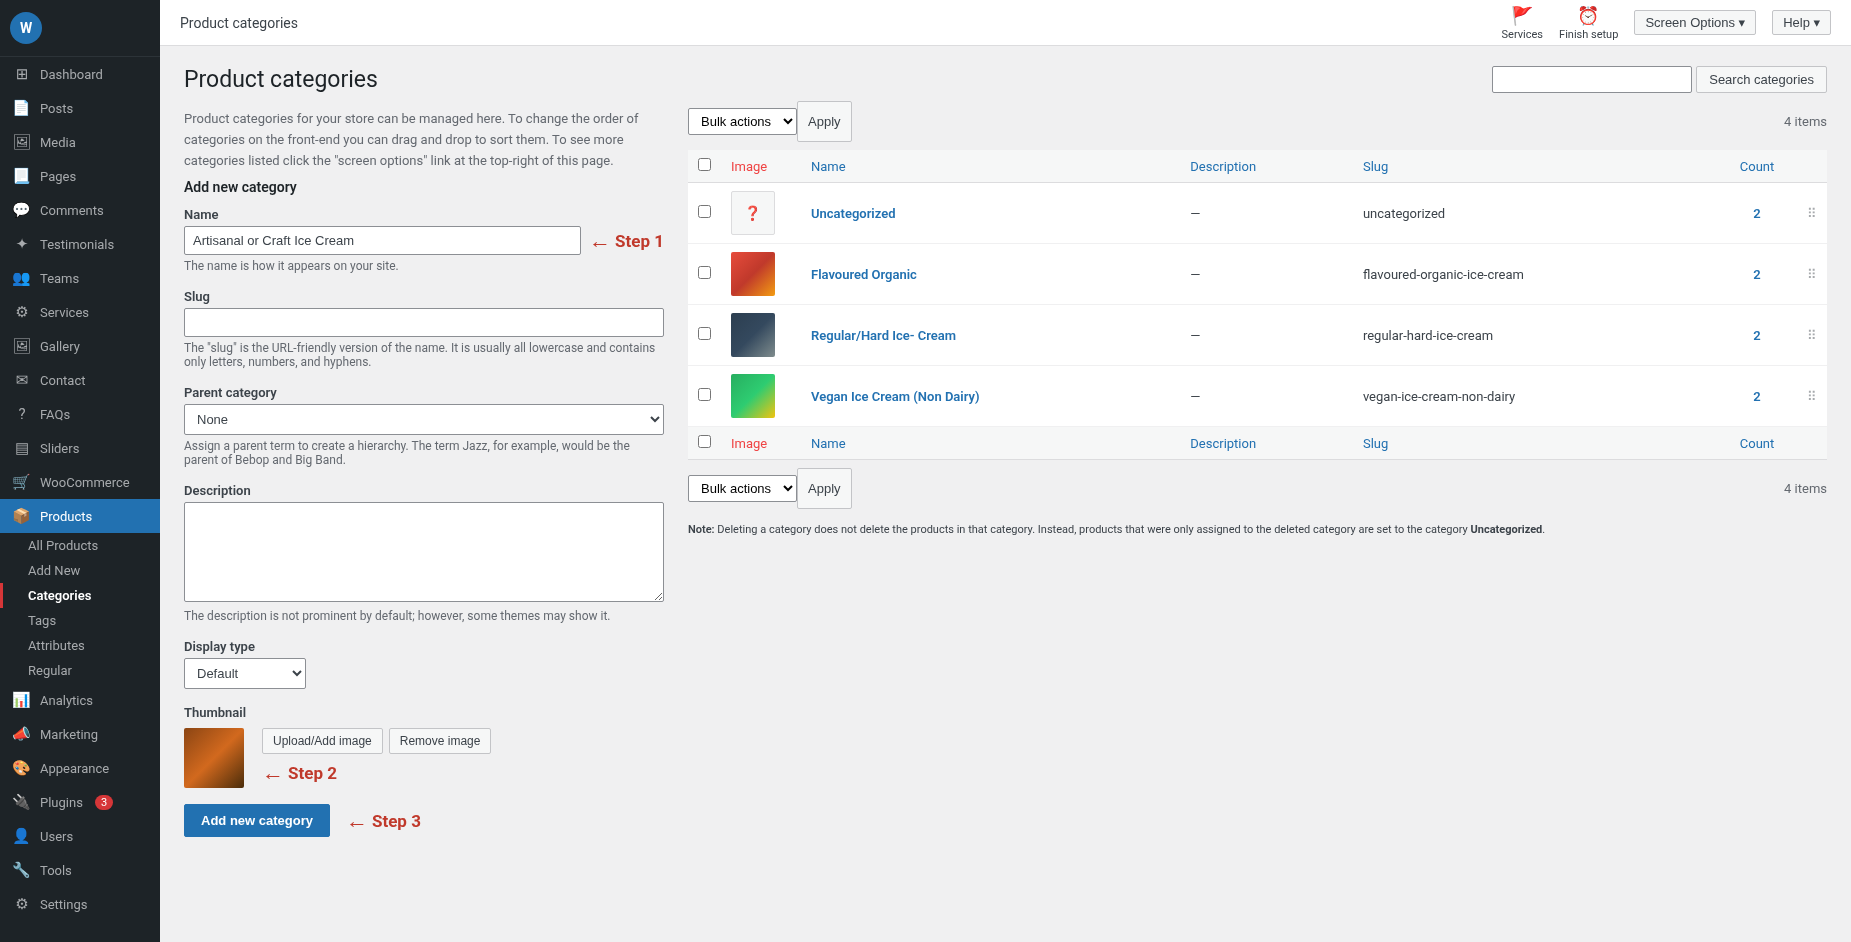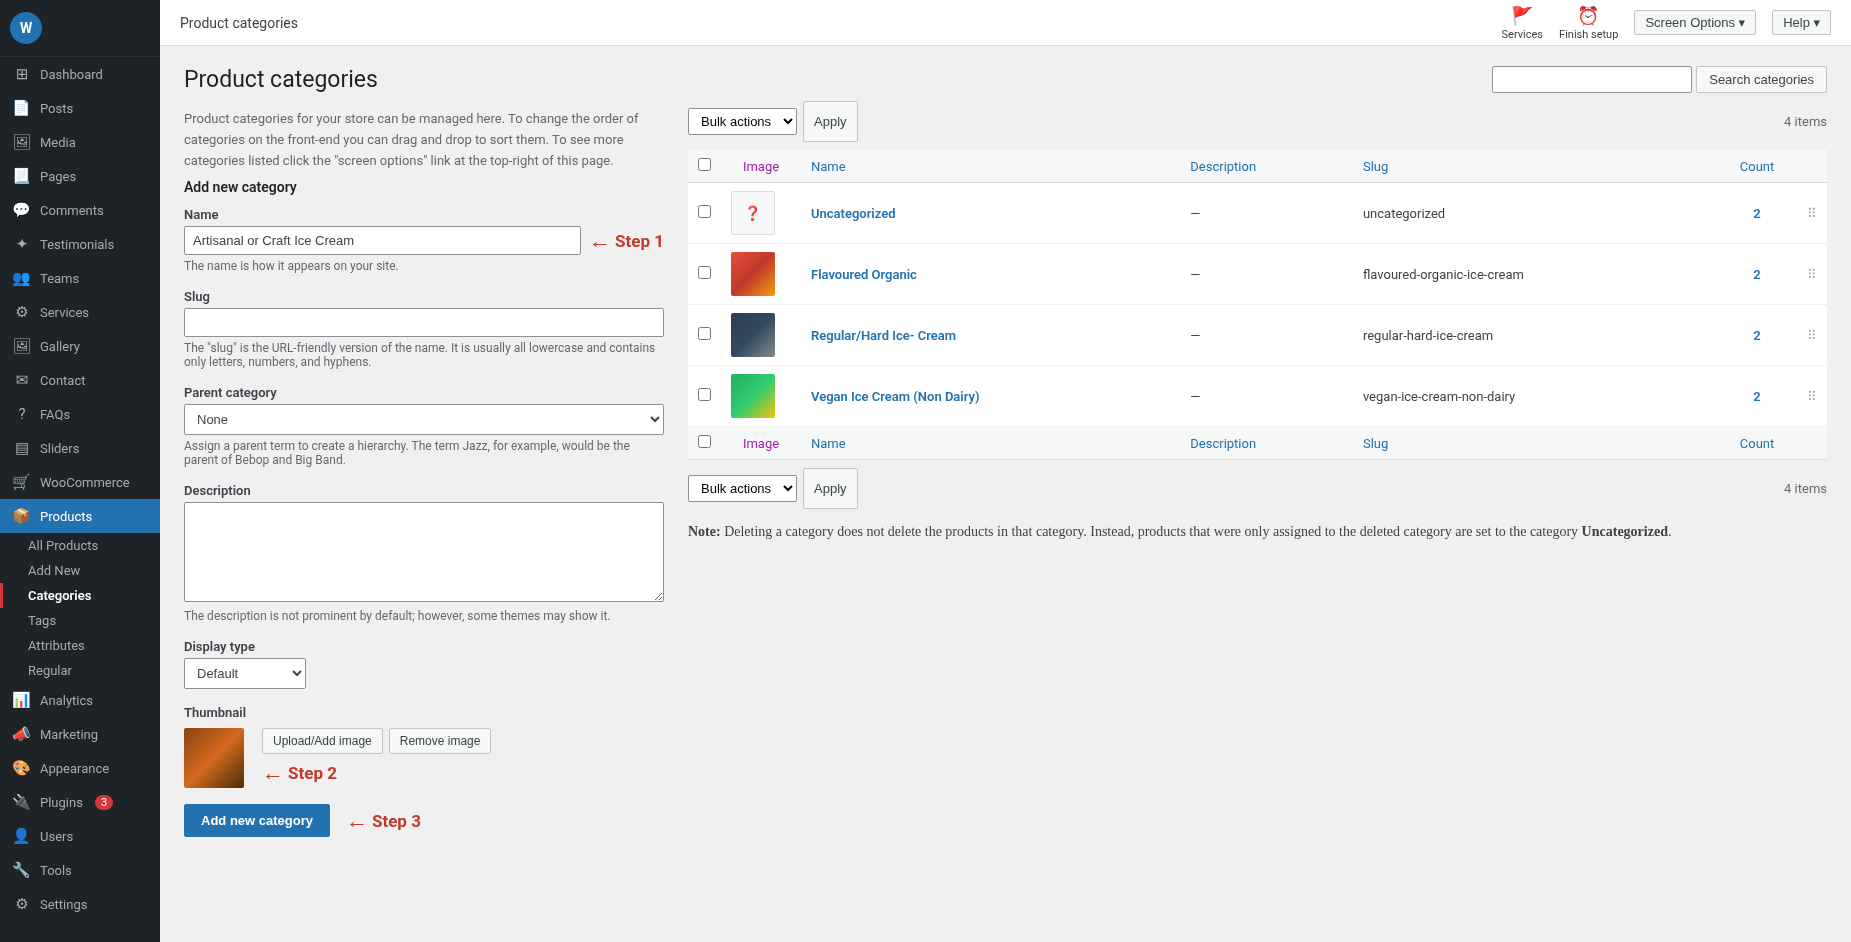--- a/index.html
+++ b/index.html
@@ -46,44 +46,44 @@
     .thumbnail-section { margin-bottom: 16px; }
     .thumbnail-preview { display: flex; align-items: flex-start; gap: 18px; margin-top: 8px; }
     .thumbnail-img { width: 60px; height: 60px; background: #8B4513; border-radius: 2px; overflow: hidden; display: flex; align-items: center; justify-content: center; }
     .thumbnail-img-inner { width: 60px; height: 60px; background: linear-gradient(135deg, #8B4513, #D2691E, #4a2c0a); }
     .btn-secondary { background: #f6f7f7; border: 1px solid #c3c4c7; color: #3c434a; padding: 5px 10px; font-size: 12px; cursor: pointer; border-radius: 2px; }
     .btn-primary { background: #2271b1; border: 1px solid #2271b1; color: #fff; padding: 8px 16px; font-size: 13px; cursor: pointer; border-radius: 2px; font-weight: 600; }
 
     
     .table-panel { flex: 1; }
     .table-toolbar { display: flex; align-items: center; justify-content: space-between; margin-bottom: 8px; }
-    .table-toolbar-left { display: flex; align-items: center; gap: 6px; }
+    .table-toolbar-left { display: flex; align-items: center; }
     .table-count { font-size: 13px; color: #646970; }
     .search-row { display: flex; align-items: center; justify-content: flex-end; gap: 4px; margin-bottom: 8px; }
     .search-input { padding: 5px 8px; border: 1px solid #8c8f94; border-radius: 2px; font-size: 13px; width: 200px; }
     .btn-search { background: #f6f7f7; border: 1px solid #c3c4c7; color: #3c434a; padding: 5px 12px; font-size: 13px; cursor: pointer; border-radius: 2px; }
 
     
     .bulk-select { padding: 4px 8px; border: 1px solid #8c8f94; border-radius: 2px; font-size: 13px; background: #fff; }
     .btn-apply { background: #f6f7f7; border: 1px solid #c3c4c7; color: #3c434a; padding: 12px 10px; font-size: 13px; cursor: pointer; border-radius: 2px; }
 
     
     .wp-table { width: 100%; border-collapse: collapse; background: #fff; }
     .wp-table th { background: #f6f7f7; border-bottom: 1px solid #dcdcde; padding: 8px 10px; text-align: left; font-size: 13px; color: #2271b1; font-weight: 400; cursor: pointer; }
-    .wp-table th.no-sort { color: #a21caf; cursor: default; text-align: center; }
+    .wp-table th.no-sort { color: #ef4444; cursor: default; }
     .wp-table td { padding: 8px 10px; border-bottom: 1px solid #f0f0f1; font-size: 13px; color: #3c434a; vertical-align: middle; }
     .wp-table .check-col { width: 30px; }
     .wp-table .img-col { width: 80px; }
     .wp-table .count-col { text-align: center; width: 80px; }
     .wp-table .drag-col { width: 30px; color: #a7aaad; }
     .category-link { color: #2271b1; text-decoration: none; font-weight: 600; }
     .cat-img-placeholder { width: 44px; height: 44px; border: 1px solid #dcdcde; background: #f6f7f7; border-radius: 2px; display: flex; align-items: center; justify-content: center; color: #a7aaad; font-size: 18px; }
     .drag-handle { color: #a7aaad; cursor: grab; }
     .count-badge { color: #2271b1; font-weight: 600; }
-    .note-section { margin-top: 12px; font-size: 14px; color: #3c434a; line-height: 1.6; font-family: Liberation Serif, serif; }
+    .note-section { margin-top: 12px; font-size: 11px; color: #3c434a; line-height: 1.6; }
     .note-label { font-weight: 600; }
     .inline-bold { font-weight: 700; }
     .step-row { display: flex; align-items: center; gap: 4px; }
     .step-text { color: #c0392b; font-weight: 700; font-size: 17px; }
 
     
     .img-flavoured { background: linear-gradient(135deg, #e74c3c, #c0392b, #f39c12); width: 44px; height: 44px; border-radius: 2px; }
     .img-regular { background: linear-gradient(135deg, #2c3e50, #34495e, #7f8c8d); width: 44px; height: 44px; border-radius: 2px; }
     .img-vegan { background: linear-gradient(135deg, #27ae60, #2ecc71, #f1c40f); width: 44px; height: 44px; border-radius: 2px; }
   </style>

